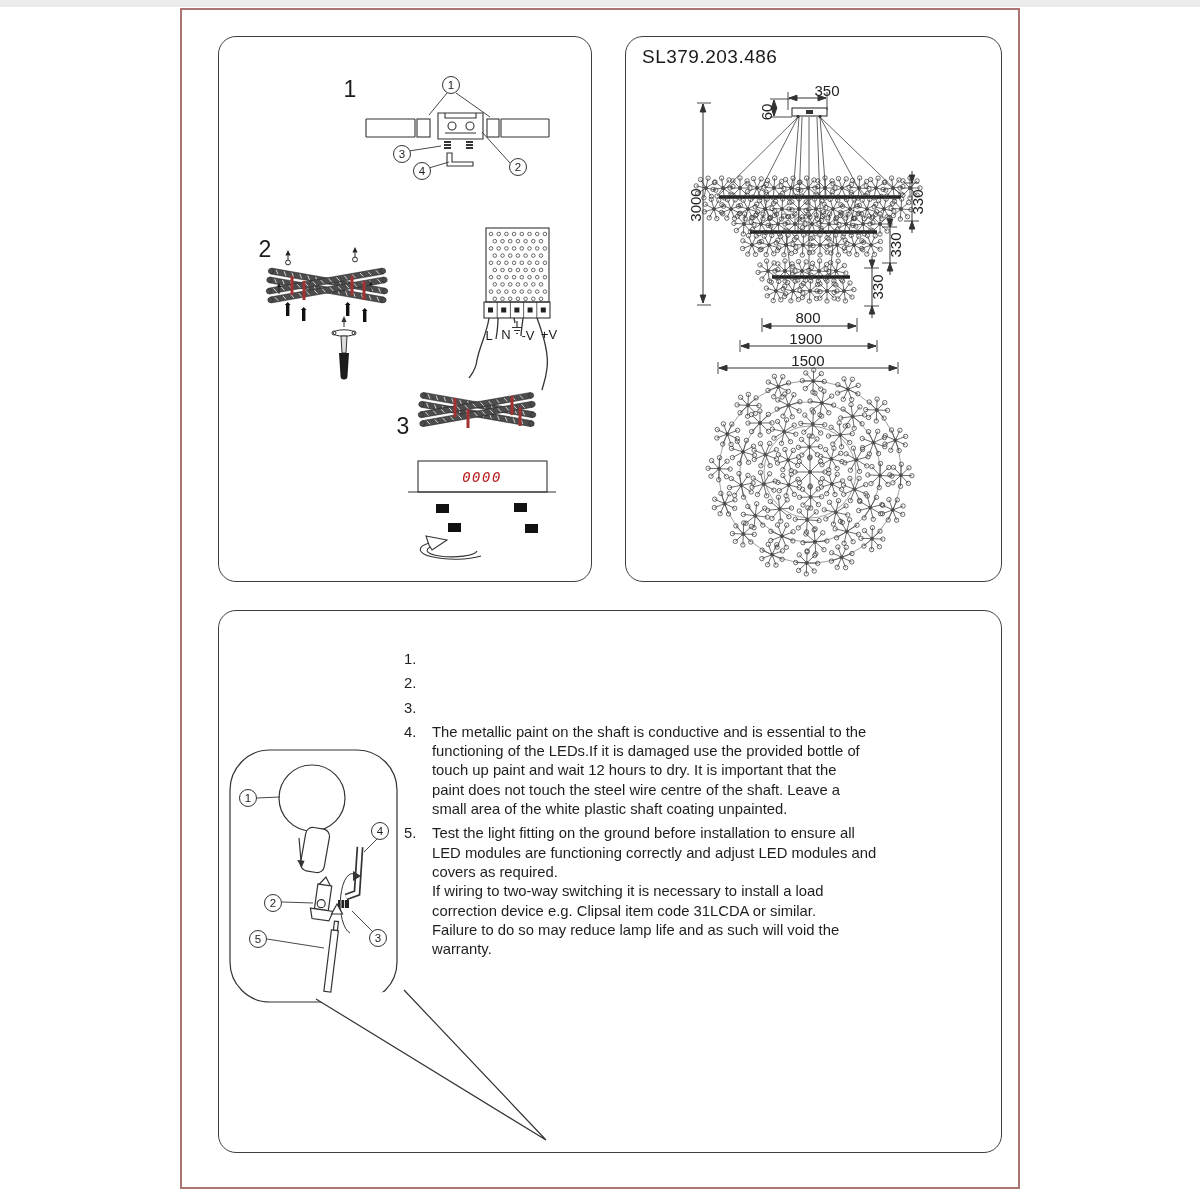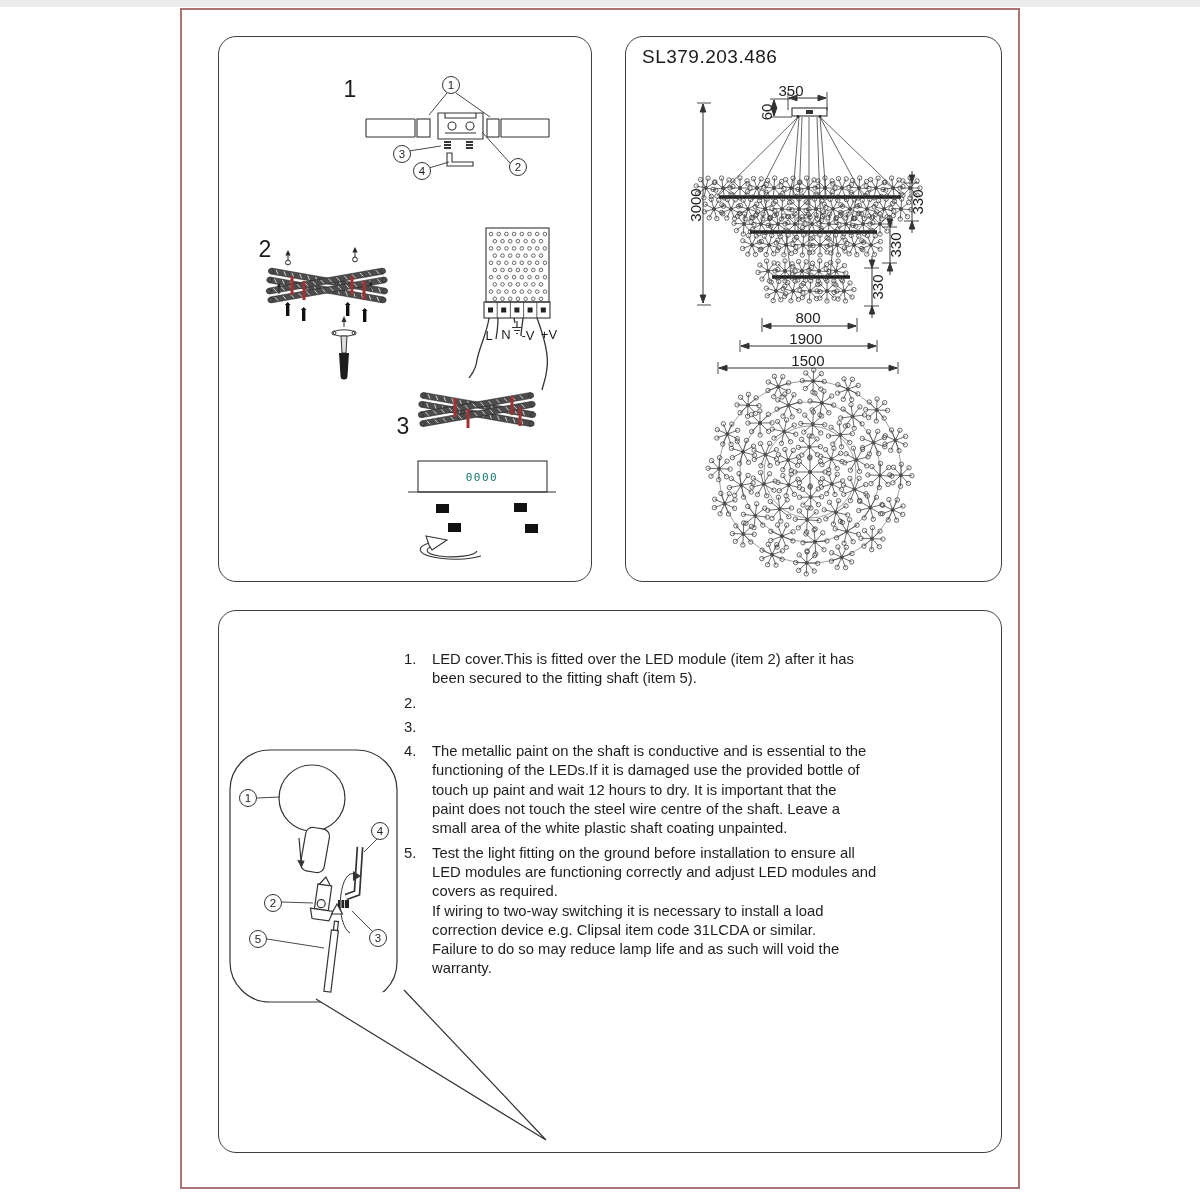--- a/index.html
+++ b/index.html
@@ -10,21 +10,21 @@
                border:2px solid #ad7474;box-sizing:border-box;}
   .panel{position:absolute;border:1.6px solid #3f3f3f;border-radius:18px;background:#fff;box-sizing:border-box;}
   #panel-tl{left:218px;top:36px;width:374px;height:546px;}
   #panel-tr{left:625px;top:36px;width:377px;height:546px;}
   #panel-b{left:218px;top:610px;width:784px;height:543px;}
   #art{position:absolute;left:0;top:0;}
   .lbl{position:absolute;transform:translate(-50%,-50%);font-size:15px;color:#222;white-space:pre;}
   .rot{transform:translate(-50%,-50%) rotate(-90deg);}
   .step{font-size:23px;color:#1c1c1c;}
   .model{position:absolute;left:642px;top:46px;font-size:19px;letter-spacing:.5px;color:#1a1a1a;}
-  .disp{font-family:"DejaVu Sans Mono",monospace;font-size:11px;letter-spacing:1.5px;color:#0f766e;}
+  .disp{font-style:italic;font-family:"DejaVu Sans Mono",monospace;font-size:14px;letter-spacing:1.5px;color:#b91c1c;}
   .term{font-size:13px;color:#1c1c1c;}
   .callout{position:absolute;width:18px;height:18px;border:1.4px solid #333;border-radius:50%;
            background:#fff;display:flex;align-items:center;justify-content:center;
            font-size:11.5px;color:#1c1c1c;transform:translate(-50%,-50%);box-sizing:border-box;}
   .instr{position:absolute;left:404px;top:650px;width:512px;font-size:14.8px;line-height:19.3px;color:#1e1e1e;}
   .item{display:flex;margin-bottom:5px;}
   .item .no{width:28px;flex:none;}
   .item .tx{white-space:pre-line;}
 </style>
 </head>
@@ -2115,41 +2115,39 @@
   <span class="callout" style="left:422px;top:171px">4</span>
 
   <span class="lbl term" style="left:489px;top:335px">L</span>
   <span class="lbl term" style="left:506px;top:334px">N</span>
   <span class="lbl term" style="left:528px;top:335px">-V</span>
   <span class="lbl term" style="left:549px;top:334px">+V</span>
 
   <span class="lbl disp" style="left:482px;top:477px">0000</span>
 
   <span class="model">SL379.203.486</span>
-  <span class="lbl" style="left:791px;top:90px">350</span>
+  <span class="lbl" style="left:827px;top:90px">350</span>
   <span class="lbl rot" style="left:766px;top:112px">60</span>
   <span class="lbl rot" style="left:695px;top:205px">3000</span>
   <span class="lbl rot" style="left:917px;top:202px">330</span>
   <span class="lbl rot" style="left:895px;top:245px">330</span>
   <span class="lbl rot" style="left:877px;top:287px">330</span>
   <span class="lbl" style="left:808px;top:317px">800</span>
   <span class="lbl" style="left:806px;top:338px">1900</span>
   <span class="lbl" style="left:808px;top:360px">1500</span>
 
   <span class="callout" style="left:248px;top:798px">1</span>
   <span class="callout" style="left:273px;top:903px">2</span>
   <span class="callout" style="left:378px;top:938px">3</span>
   <span class="callout" style="left:380px;top:831px">4</span>
   <span class="callout" style="left:258px;top:939px">5</span>
 
   <div class="instr">
     <div class="item">
       <span class="no">1.</span>
-      <span class="tx">LED cover.This is fitted over the LED module (item 2) after it has
-been secured to the fitting shaft (item 5).</span>
     </div>
     <div class="item">
       <span class="no">2.</span>
     </div>
     <div class="item">
       <span class="no">3.</span>
     </div>
     <div class="item">
       <span class="no">4.</span>
       <span class="tx">The metallic paint on the shaft is conductive and is essential to the

